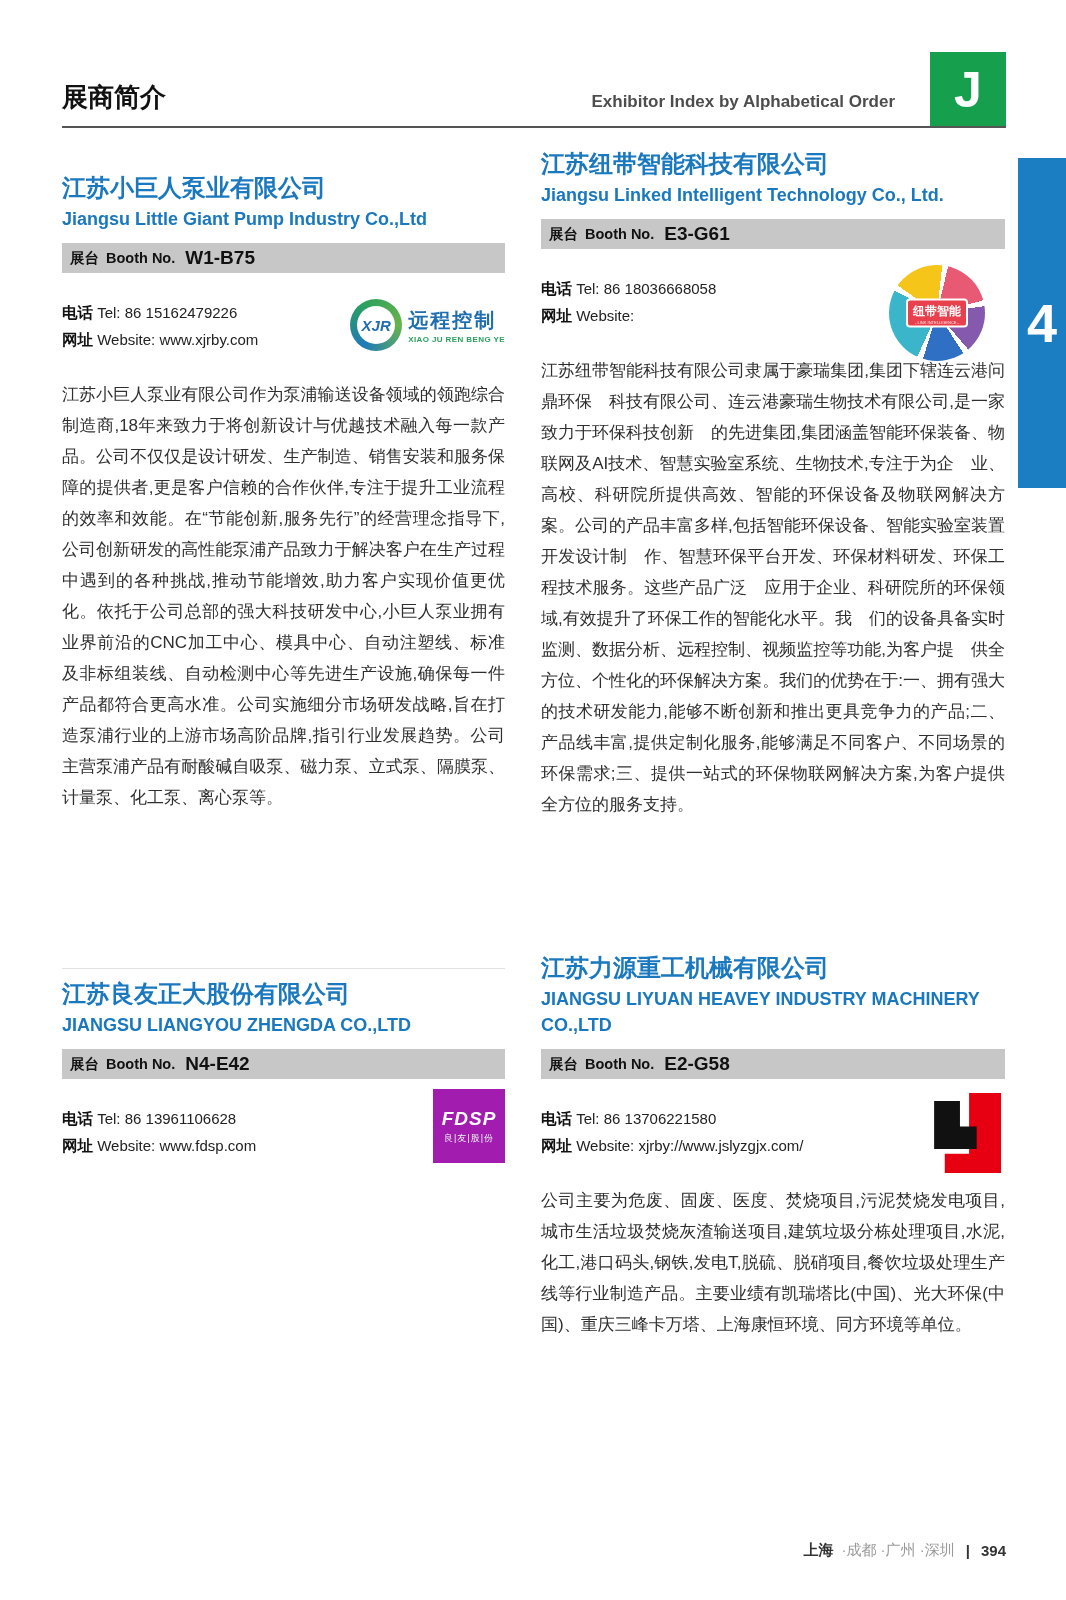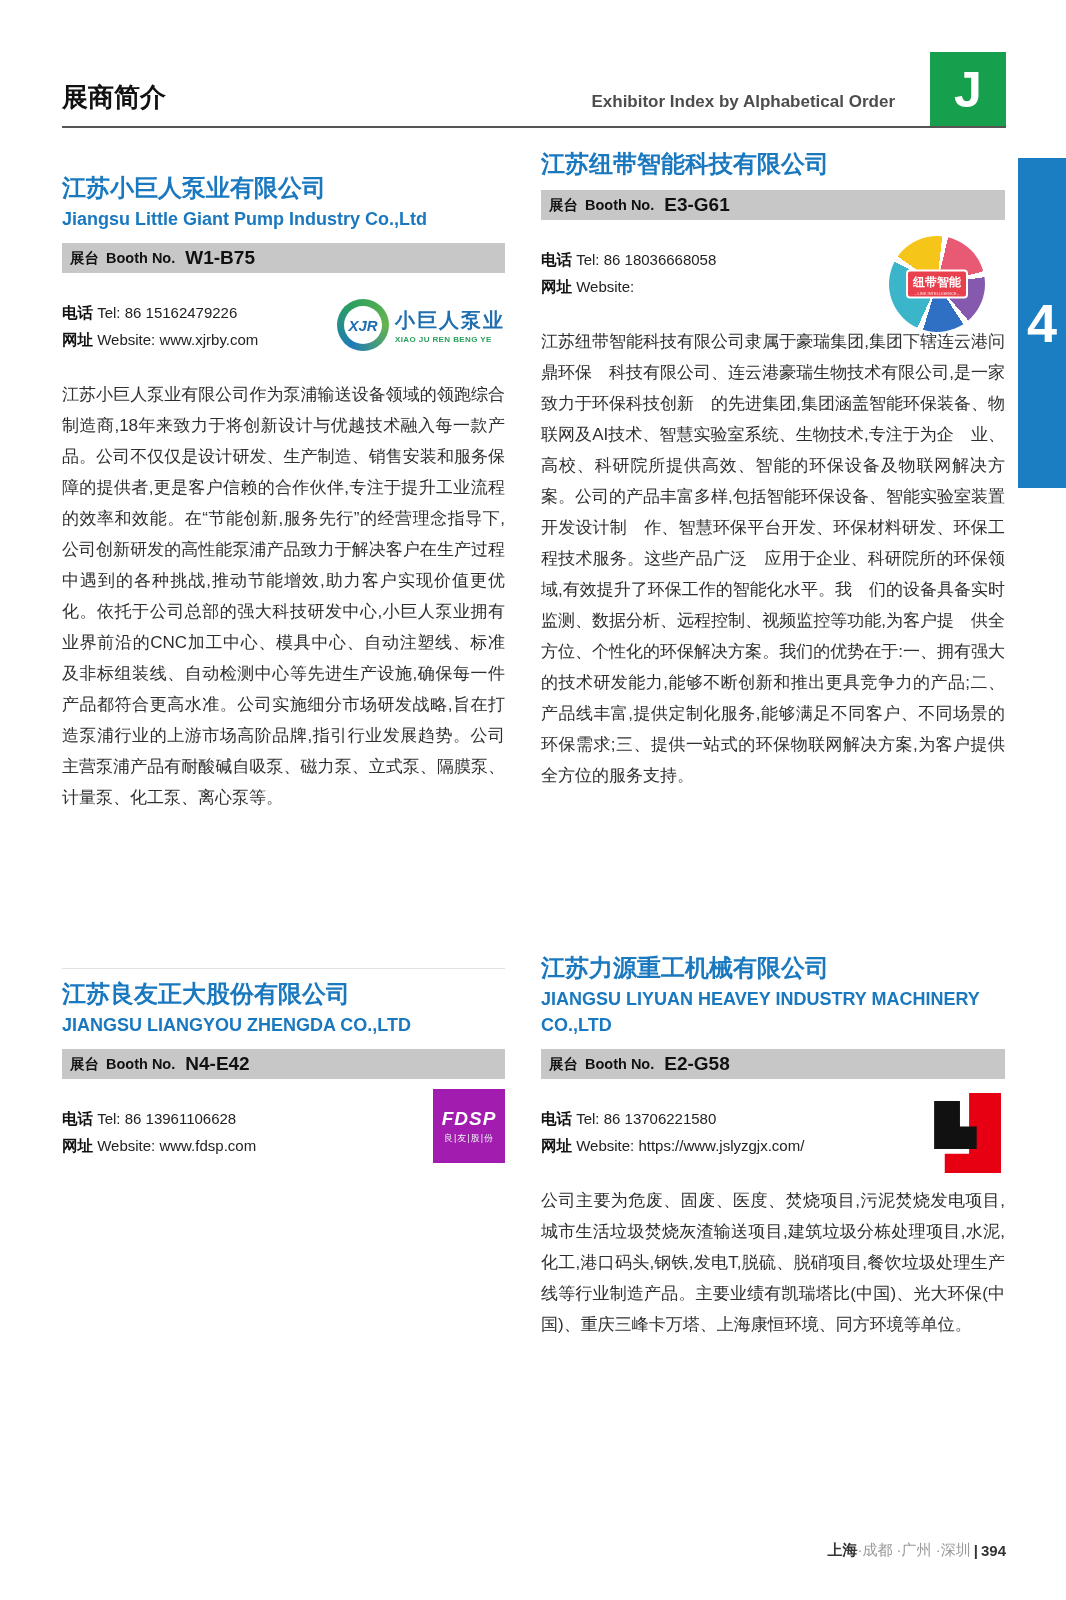--- a/index.html
+++ b/index.html
@@ -66,21 +66,21 @@
   .fdsp-sub{color:#eaf6ef;font-size:9px;margin-top:2px;letter-spacing:1px;}
 
   .logo-liyuan{top:-12px;right:4px;width:76px;height:80px;}
   .ly-red{position:absolute;inset:0;background:#e60012;z-index:1;
      clip-path:polygon(58% 0,100% 0,100% 100%,26% 100%,26% 76%,58% 76%);}
   .ly-black{position:absolute;inset:0;background:#111;z-index:2;
      clip-path:polygon(12% 10%,46% 10%,46% 42%,68% 42%,68% 70%,12% 70%);}
 
   
   .footer{position:absolute;top:1541px;right:60px;font-size:15px;color:#999;
-     display:flex;align-items:center;gap:0;}
+     display:flex;align-items:center;gap:8px;}
   .f-bold,.f-sep,.f-num{color:#333;font-weight:bold;}
   .f-sep{margin:0 3px;}
 </style>
 </head>
 <body>
 
 <div class="page">
 
   <div class="hdr-zh">展商简介</div>
   <div class="hdr-en">Exhibitor Index by Alphabetical Order</div>
@@ -110,30 +110,31 @@
           <span class="c-zh">网址</span>
           <span>Website:</span>
           <span>www.xjrby.com</span>
         </div>
       </div>
       <div class="logo logo-xjr">
         <div class="xjr-gear">
           <span>XJR</span>
         </div>
         <div class="xjr-text">
-          <div class="xjr-zh">小巨人泵业</div>
+          <div class="xjr-zh">远程控制</div>
           <div class="xjr-en">XIAO JU REN BENG YE</div>
         </div>
       </div>
     </div>
     <p class="desc">江苏小巨人泵业有限公司作为泵浦输送设备领域的领跑综合制造商,18年来致力于将创新设计与优越技术融入每一款产品。公司不仅仅是设计研发、生产制造、销售安装和服务保障的提供者,更是客户信赖的合作伙伴,专注于提升工业流程的效率和效能。在“节能创新,服务先行”的经营理念指导下,公司创新研发的高性能泵浦产品致力于解决客户在生产过程中遇到的各种挑战,推动节能增效,助力客户实现价值更优化。依托于公司总部的强大科技研发中心,小巨人泵业拥有业界前沿的CNC加工中心、模具中心、自动注塑线、标准及非标组装线、自动检测中心等先进生产设施,确保每一件产品都符合更高水准。公司实施细分市场研发战略,旨在打造泵浦行业的上游市场高阶品牌,指引行业发展趋势。公司主营泵浦产品有耐酸碱自吸泵、磁力泵、立式泵、隔膜泵、计量泵、化工泵、离心泵等。</p>
   </section>
 
   <section class="entry e2">
     <h2 class="name-zh">江苏纽带智能科技有限公司</h2>
+    <h3 class="name-en">Jiangsu Linked Intelligent Technology Co., Ltd.</h3>
     <div class="booth-bar">
       <span class="booth-zh">展台</span>
       <span class="booth-en">Booth No.</span>
       <span class="booth-no">E3-G61</span>
     </div>
     <div class="contact-row">
       <div class="contacts">
         <div class="contact-line">
           <span class="c-zh">电话</span>
           <span>Tel:</span>
@@ -196,21 +197,21 @@
     <div class="contact-row">
       <div class="contacts">
         <div class="contact-line">
           <span class="c-zh">电话</span>
           <span>Tel:</span>
           <span>86 13706221580</span>
         </div>
         <div class="contact-line">
           <span class="c-zh">网址</span>
           <span>Website:</span>
-          <span>https://www.jslyzgjx.com/</span>
+          <span>xjrby://www.jslyzgjx.com/</span>
         </div>
       </div>
       <div class="logo logo-liyuan">
         <div class="ly-red"></div>
         <div class="ly-black"></div>
       </div>
     </div>
     <p class="desc">公司主要为危废、固废、医度、焚烧项目,污泥焚烧发电项目,城市生活垃圾焚烧灰渣输送项目,建筑垃圾分栋处理项目,水泥,化工,港口码头,钢铁,发电T,脱硫、脱硝项目,餐饮垃圾处理生产线等行业制造产品。主要业绩有凯瑞塔比(中国)、光大环保(中国)、重庆三峰卡万塔、上海康恒环境、同方环境等单位。</p>
   </section>
 

